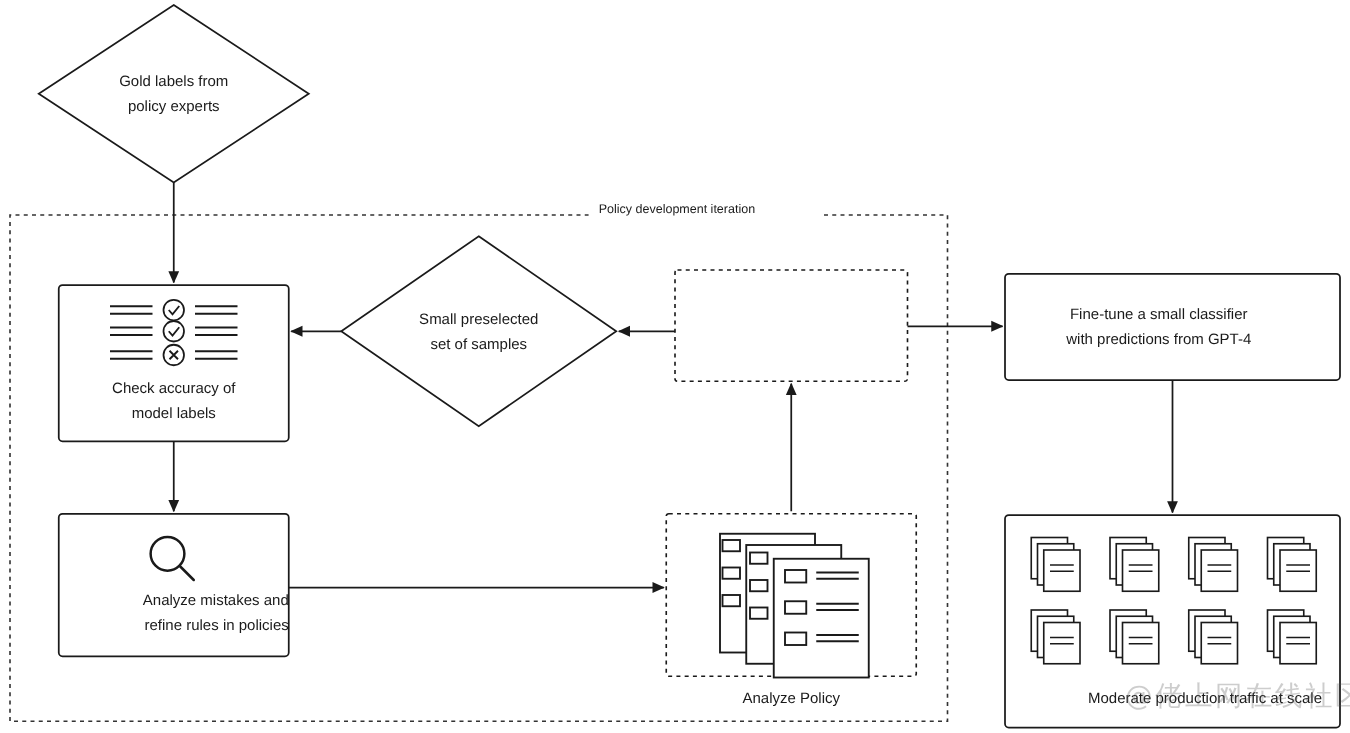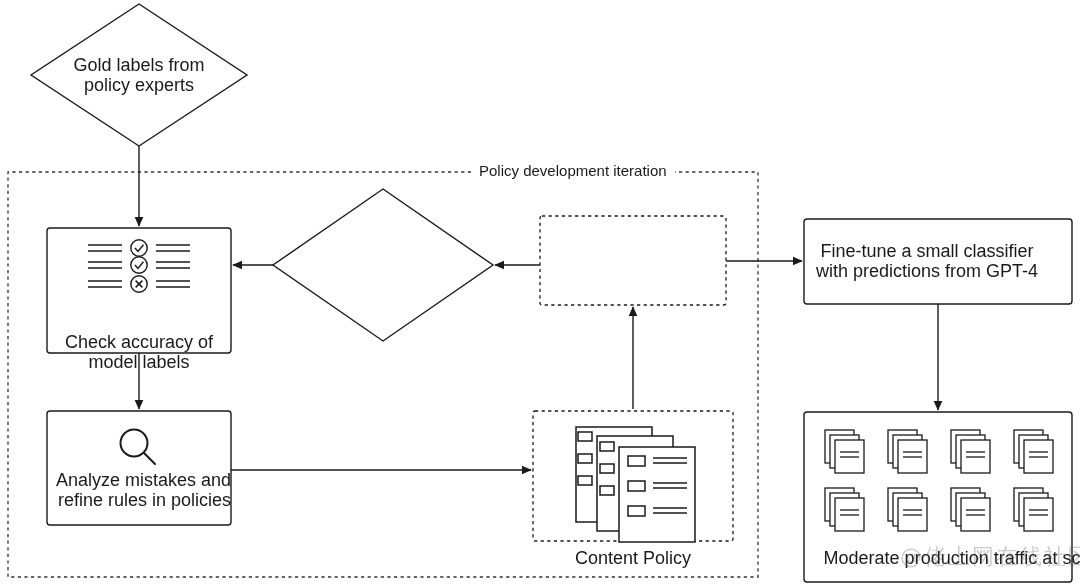--- a/index.html
+++ b/index.html
@@ -21,29 +21,29 @@
   svg.layer {
     position: absolute;
     left: 0;
     top: 0;
     width: 1080px;
     height: 586px;
   }
   .node-text {
     position: absolute;
     text-align: center;
-    font-size: 18px;
+    font-size: 12px;
     line-height: 20px;
     color: #1a1a1a;
     white-space: pre-line;
     pointer-events: none;
   }
   .grp-label {
     position: absolute;
-    font-size: 15px;
+    font-size: 10px;
     color: #1a1a1a;
     background: #ffffff;
     padding: 0 8px;
     white-space: nowrap;
   }
   .watermark {
     position: absolute;
     font-size: 22px;
     color: rgba(90,90,90,0.30);
     letter-spacing: 2px;
@@ -226,30 +226,32 @@
         <line x1="938" y1="304" x2="938" y2="410" marker-end="url(#arrow)"></line>
       </g>
     </g>
   </svg>
 
   <div class="grp-label" style="left:471px; top:162px;">Policy development iteration</div>
 
   <div class="node-text" style="left:31px; top:55px; width:216px;">Gold labels from
 policy experts</div>
 
-  <div class="node-text" style="left:47px; top:300px; width:184px;margin-top:32px;">Check accuracy of
+  <div class="node-text" style="left:47px; top:300px; width:184px;">Check accuracy of
 model labels</div>
 
+  <div class="node-text" style="left:283px; top:245px; width:200px;">Small preselected
+set of samples</div>
 
 
   <div class="node-text" style="left:804px; top:241px; width:246px;">Fine-tune a small classifier
 with predictions from GPT-4</div>
 
   <div class="node-text" style="left:47px; top:470px; width:184px;text-align:right;">Analyze mistakes and
 refine rules in policies</div>
 
-  <div class="node-text" style="left:533px; top:548px; width:200px;">Content Policy</div>
+  <div class="node-text" style="left:533px; top:548px; width:200px;">Analyze Policy</div>
 
   <div class="node-text" style="left:804px; top:548px; width:320px;">Moderate production traffic at scale</div>
 
   <div class="watermark" style="left:900px; top:542px;">@佬上网在线社区</div>
 
 </div>
 
 </body></html>

